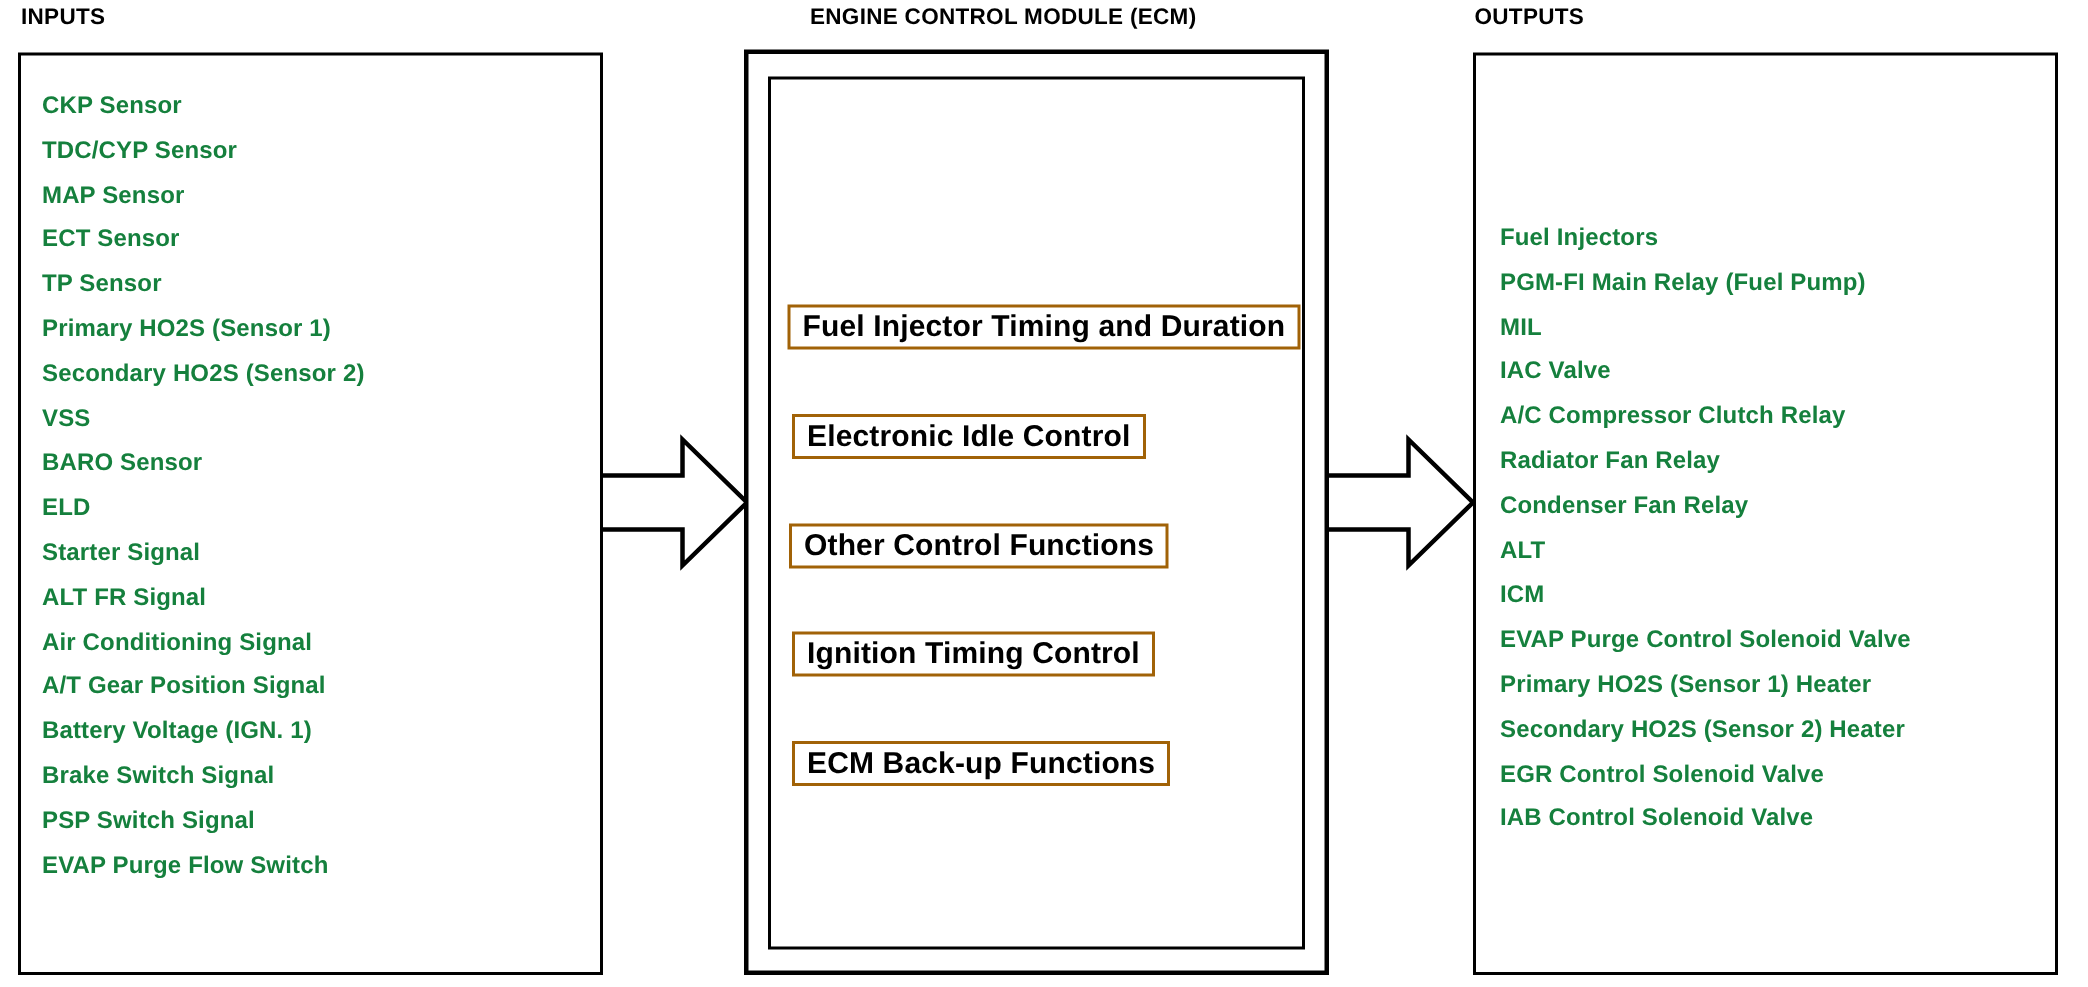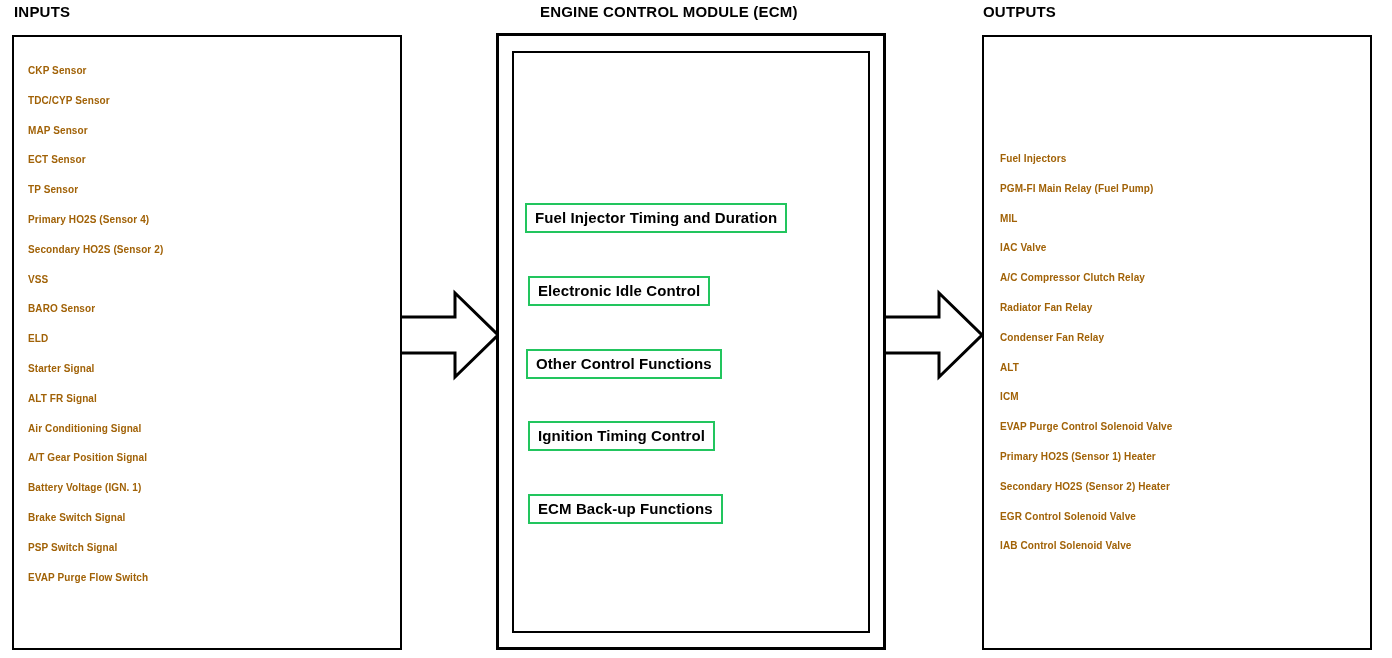--- a/index.html
+++ b/index.html
@@ -60,39 +60,39 @@
   
   .item-list {
     position: absolute;
     list-style: none;
     margin: 0;
     padding: 0;
   }
   #inputs-list  { left: 28px;  top: 56px;  width: 360px; }
   #outputs-list { left: 1000px; top: 144px; width: 365px; }
   .item-list li {
-    font-size: 10px;
+    font-size: 16px;
     font-weight: bold;
     line-height: 29.8px;
     height: 29.8px;
     white-space: nowrap;
-    color: #a16207;
+    color: #15803d;
     letter-spacing: 0.1px;
   }
 
   
   .func-box {
     position: absolute;
     box-sizing: border-box;
-    border: 2px solid #22c55e;
+    border: 2px solid #a16207;
     background: #ffffff;
     height: 30px;
     line-height: 26px;
     padding: 0 8px;
-    font-size: 15px;
+    font-size: 20px;
     font-weight: bold;
     white-space: nowrap;
     color: #000;
     letter-spacing: 0.1px;
   }
   #func-0 { left: 525px; top: 203px; }
   #func-1 { left: 528px; top: 276px; }
   #func-2 { left: 526px; top: 349px; text-align: center; }
   #func-3 { left: 528px; top: 421px; }
   #func-4 { left: 528px; top: 494px; }
@@ -119,21 +119,21 @@
 
   <div class="col-header" id="header-outputs">OUTPUTS</div>
 
   <div class="panel" id="inputs-panel"></div>
   <ul class="item-list" id="inputs-list">
     <li>CKP Sensor</li>
     <li>TDC/CYP Sensor</li>
     <li>MAP Sensor</li>
     <li>ECT Sensor</li>
     <li>TP Sensor</li>
-    <li>Primary HO2S (Sensor 4)</li>
+    <li>Primary HO2S (Sensor 1)</li>
     <li>Secondary HO2S (Sensor 2)</li>
     <li>VSS</li>
     <li>BARO Sensor</li>
     <li>ELD</li>
     <li>Starter Signal</li>
     <li>ALT FR Signal</li>
     <li>Air Conditioning Signal</li>
     <li>A/T Gear Position Signal</li>
     <li>Battery Voltage (IGN. 1)</li>
     <li>Brake Switch Signal</li>

